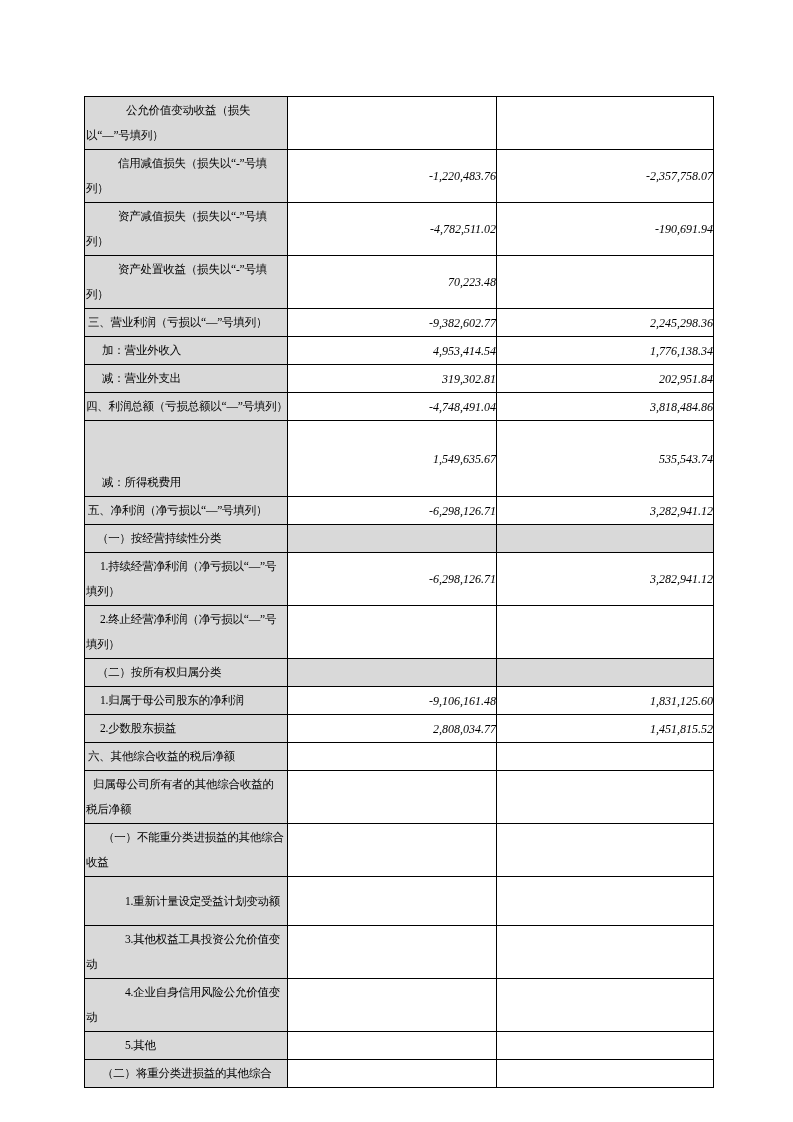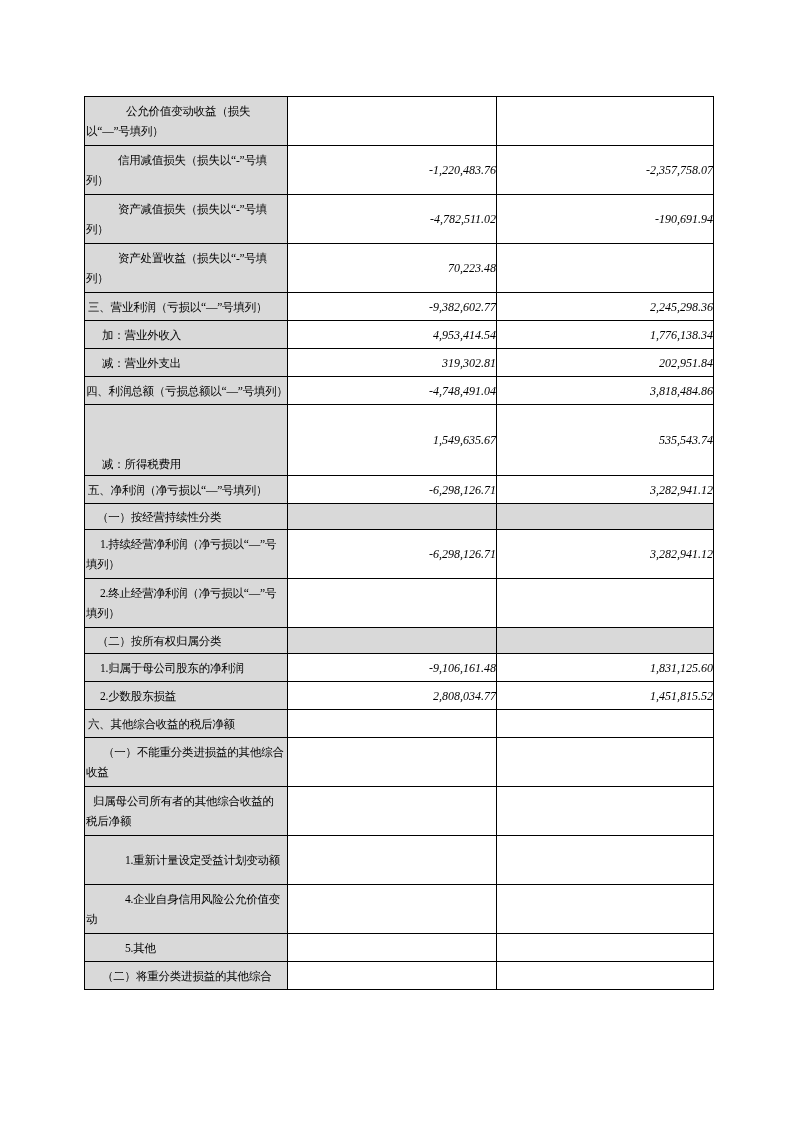--- a/index.html
+++ b/index.html
@@ -25,21 +25,21 @@
   table.fin-table col.c3 { width: 217px; }
   table.fin-table td {
     border: 1px solid #000000;
     padding: 0;
     vertical-align: middle;
     overflow: hidden;
   }
   td.label-cell { background: #d9d9d9; }
   .label-text {
     font-size: 11.5px;
-    line-height: 20px;
+    line-height: 25px;
     padding: 1px 2px 1px 1px;
     letter-spacing: -0.2px;
   }
   tr.single .label-text,
   tr.divider .label-text { white-space: nowrap; }
   td.value-cell {
     background: #ffffff;
     text-align: right;
     padding-right: 3px;
     font-size: 12px;
@@ -176,35 +176,42 @@
         </tr>
         <tr class="single">
           <td class="label-cell">
             <div class="label-text" style="text-indent: 2px;">六、其他综合收益的税后净额</div>
           </td>
           <td class="value-cell"></td>
           <td class="value-cell"></td>
         </tr>
         <tr class="tall">
           <td class="label-cell">
+            <div class="label-text" style="text-indent: 7px;">归属母公司所有者的其他综合收益的税后净额</div>
+          </td>
+          <td class="value-cell"></td>
+          <td class="value-cell"></td>
+        </tr>
+        <tr class="tall">
+          <td class="label-cell">
             <div class="label-text" style="text-indent: 17px;">（一）不能重分类进损益的其他综合收益</div>
           </td>
           <td class="value-cell"></td>
           <td class="value-cell"></td>
         </tr>
         <tr class="tall">
           <td class="label-cell">
-            <div class="label-text" style="text-indent: 7px;">归属母公司所有者的其他综合收益的税后净额</div>
-          </td>
-          <td class="value-cell"></td>
-          <td class="value-cell"></td>
-        </tr>
-        <tr class="tall">
-          <td class="label-cell">
             <div class="label-text" style="text-indent: 39px;">1.重新计量设定受益计划变动额</div>
+          </td>
+          <td class="value-cell"></td>
+          <td class="value-cell"></td>
+        </tr>
+        <tr class="tall">
+          <td class="label-cell">
+            <div class="label-text" style="text-indent: 39px;">3.其他权益工具投资公允价值变动</div>
           </td>
           <td class="value-cell"></td>
           <td class="value-cell"></td>
         </tr>
         <tr class="tall">
           <td class="label-cell">
             <div class="label-text" style="text-indent: 39px;">4.企业自身信用风险公允价值变动</div>
           </td>
           <td class="value-cell"></td>
           <td class="value-cell"></td>

